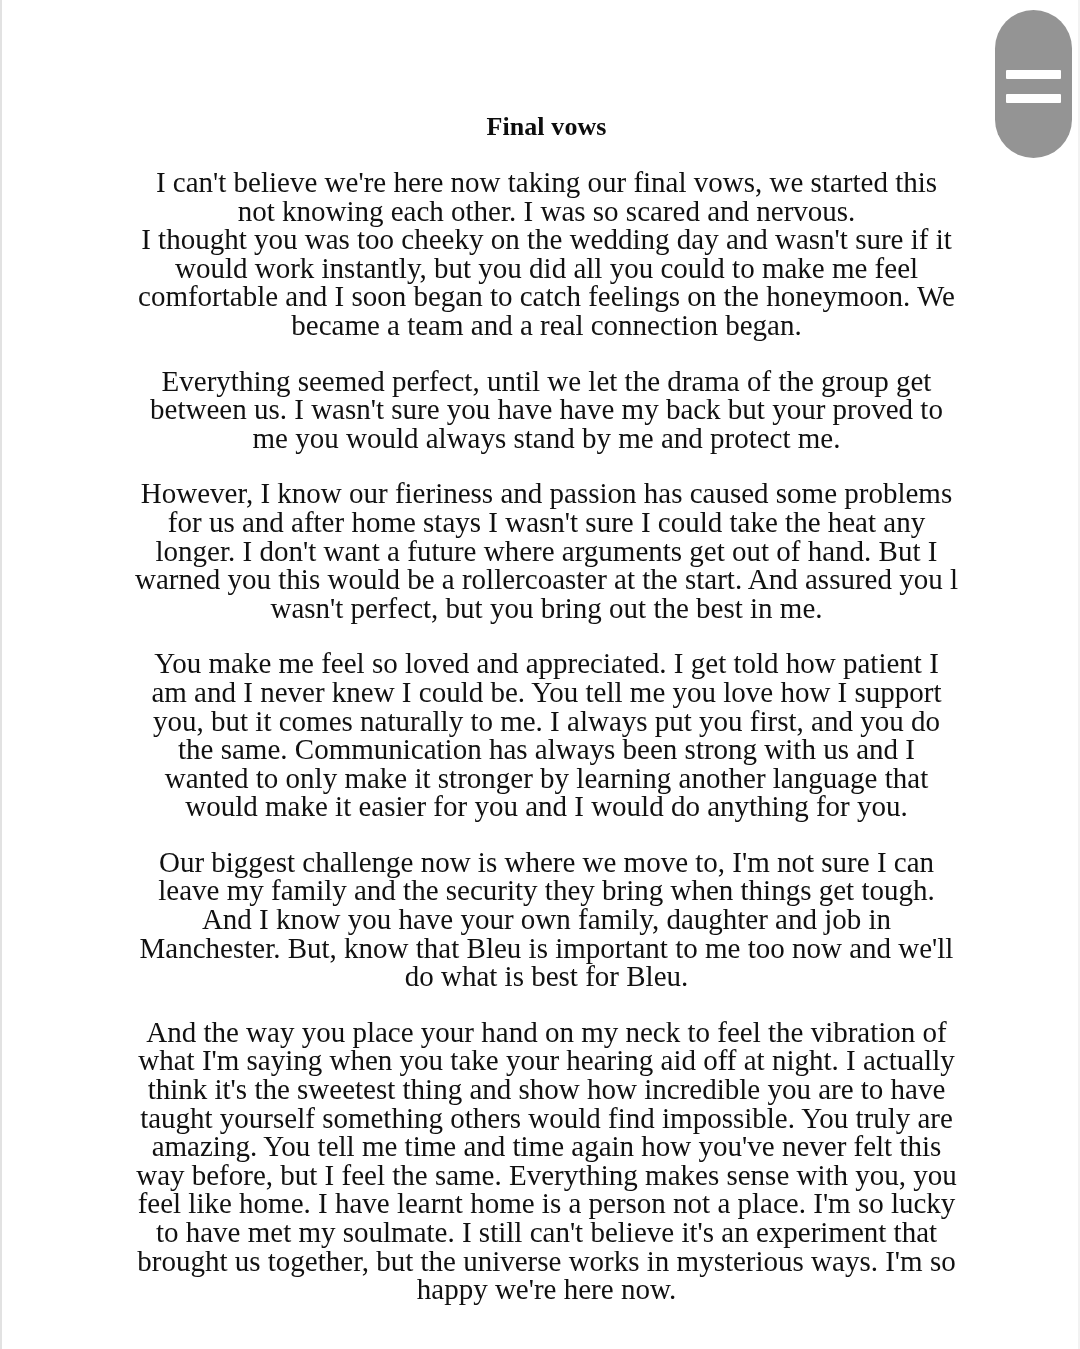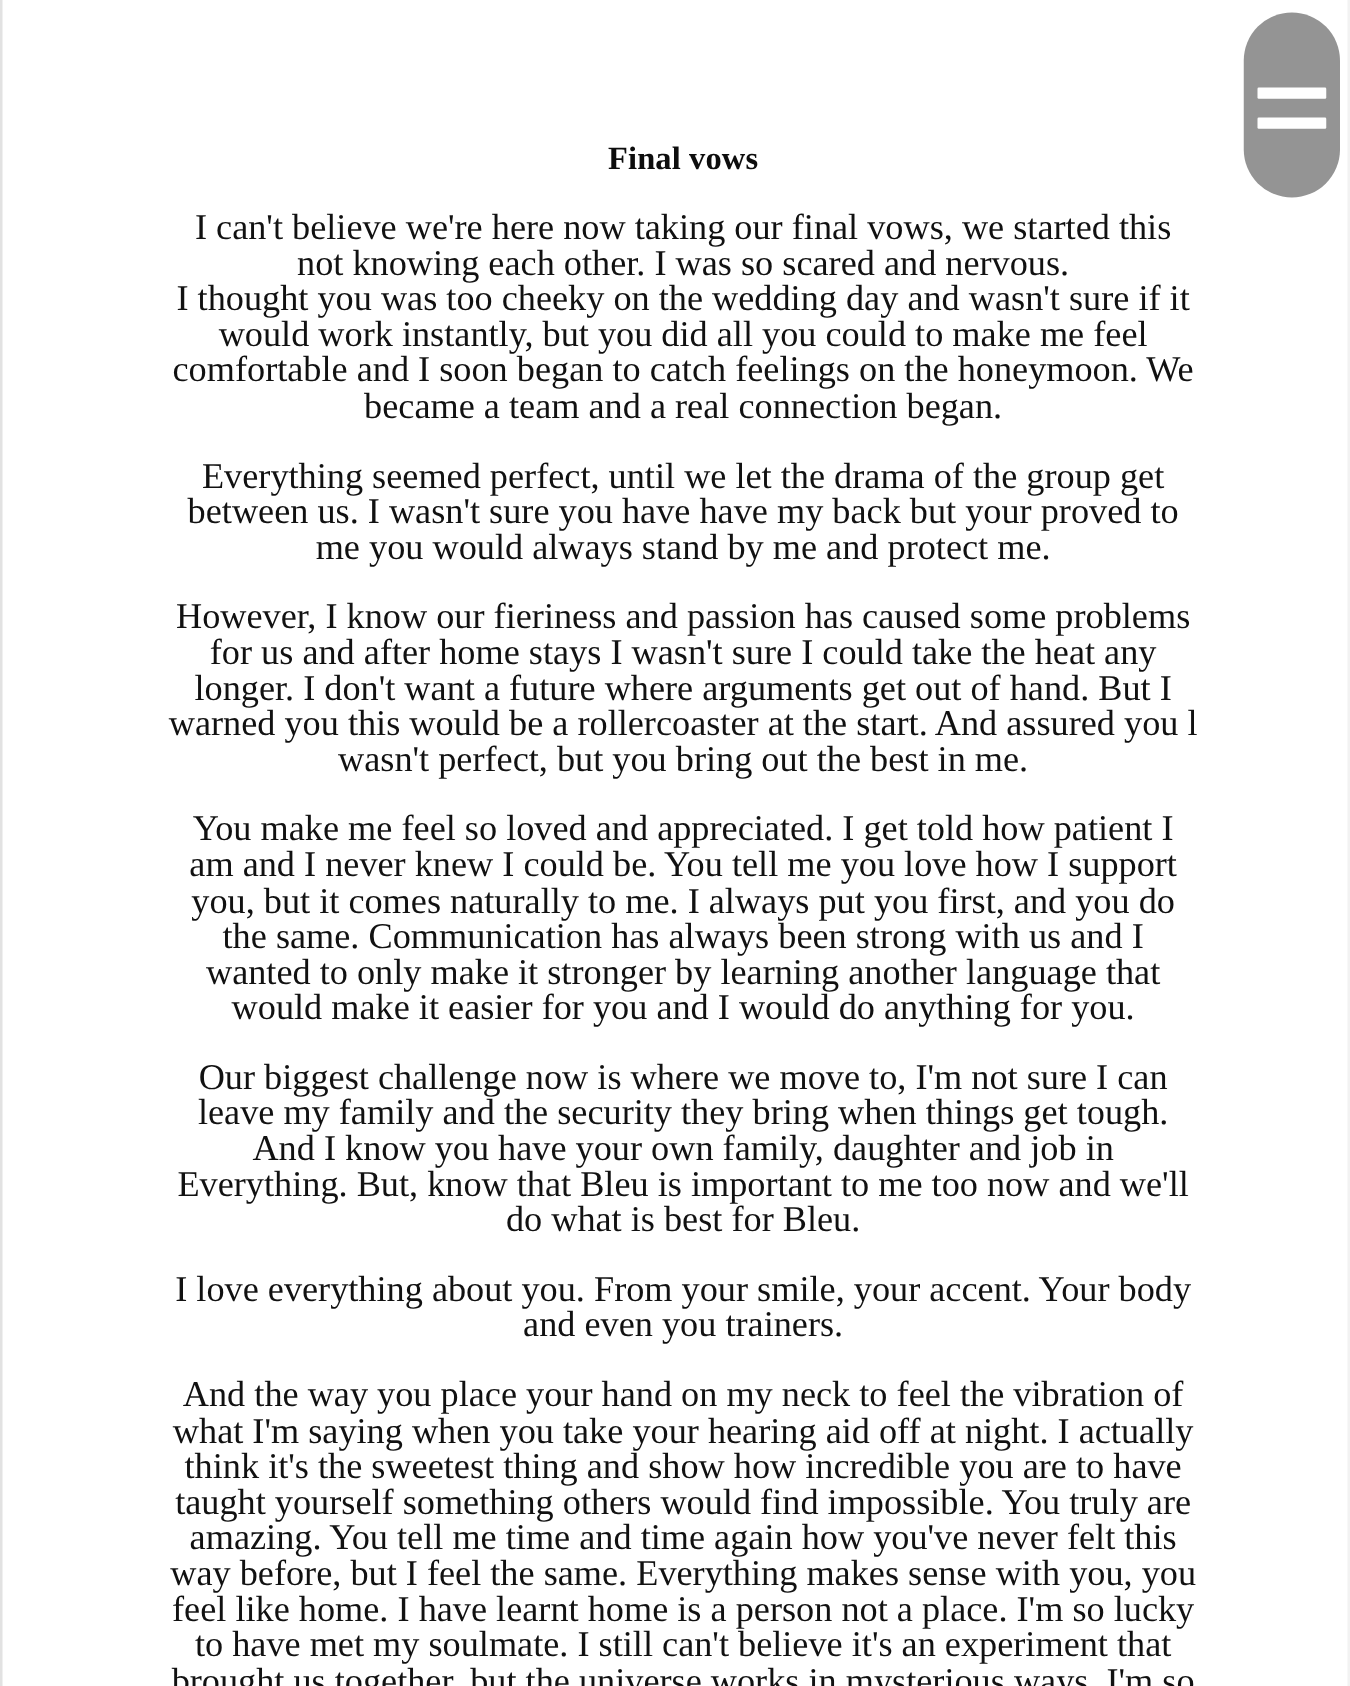--- a/index.html
+++ b/index.html
@@ -85,19 +85,18 @@
 
   <div class="doc">
     <h1 class="doc-title">Final vows</h1>
 
     <div class="doc-body">
       <p>I can't believe we're here now taking our final vows, we started this not knowing each other. I was so scared and nervous.
 I thought you was too cheeky on the wedding day and wasn't sure if it would work instantly, but you did all you could to make me feel comfortable and I soon began to catch feelings on the honeymoon. We became a team and a real connection began.</p>
       <p>Everything seemed perfect, until we let the drama of the group get between us. I wasn't sure you have have my back but your proved to me you would always stand by me and protect me.</p>
       <p>However, I know our fieriness and passion has caused some problems for us and after home stays I wasn't sure I could take the heat any longer. I don't want a future where arguments get out of hand. But I warned you this would be a rollercoaster at the start. And assured you l wasn't perfect, but you bring out the best in me.</p>
       <p>You make me feel so loved and appreciated. I get told how patient I am and I never knew I could be. You tell me you love how I support you, but it comes naturally to me. I always put you first, and you do the same. Communication has always been strong with us and I wanted to only make it stronger by learning another language that would make it easier for you and I would do anything for you.</p>
-      <p>Our biggest challenge now is where we move to, I'm not sure I can leave my family and the security they bring when things get tough. And I know you have your own family, daughter and job in Everything. But, know that Bleu is important to me too now and we'll do what is best for Bleu.</p>
-      <p>I love everything about you. From your smile, your accent. Your body and even you trainers.</p>
+      <p>Our biggest challenge now is where we move to, I'm not sure I can leave my family and the security they bring when things get tough. And I know you have your own family, daughter and job in Manchester. But, know that Bleu is important to me too now and we'll do what is best for Bleu.</p>
       <p>And the way you place your hand on my neck to feel the vibration of what I'm saying when you take your hearing aid off at night. I actually think it's the sweetest thing and show how incredible you are to have taught yourself something others would find impossible. You truly are amazing. You tell me time and time again how you've never felt this way before, but I feel the same. Everything makes sense with you, you feel like home. I have learnt home is a person not a place. I'm so lucky to have met my soulmate. I still can't believe it's an experiment that brought us together, but the universe works in mysterious ways. I'm so happy we're here now.</p>
     </div>
   </div>
 
 </div>
 
 </body></html>

